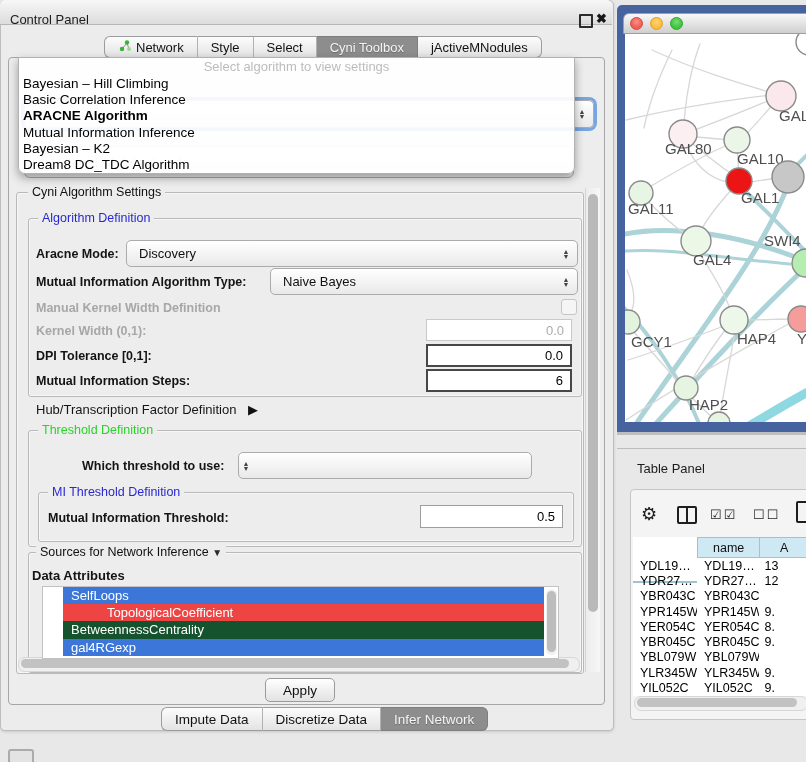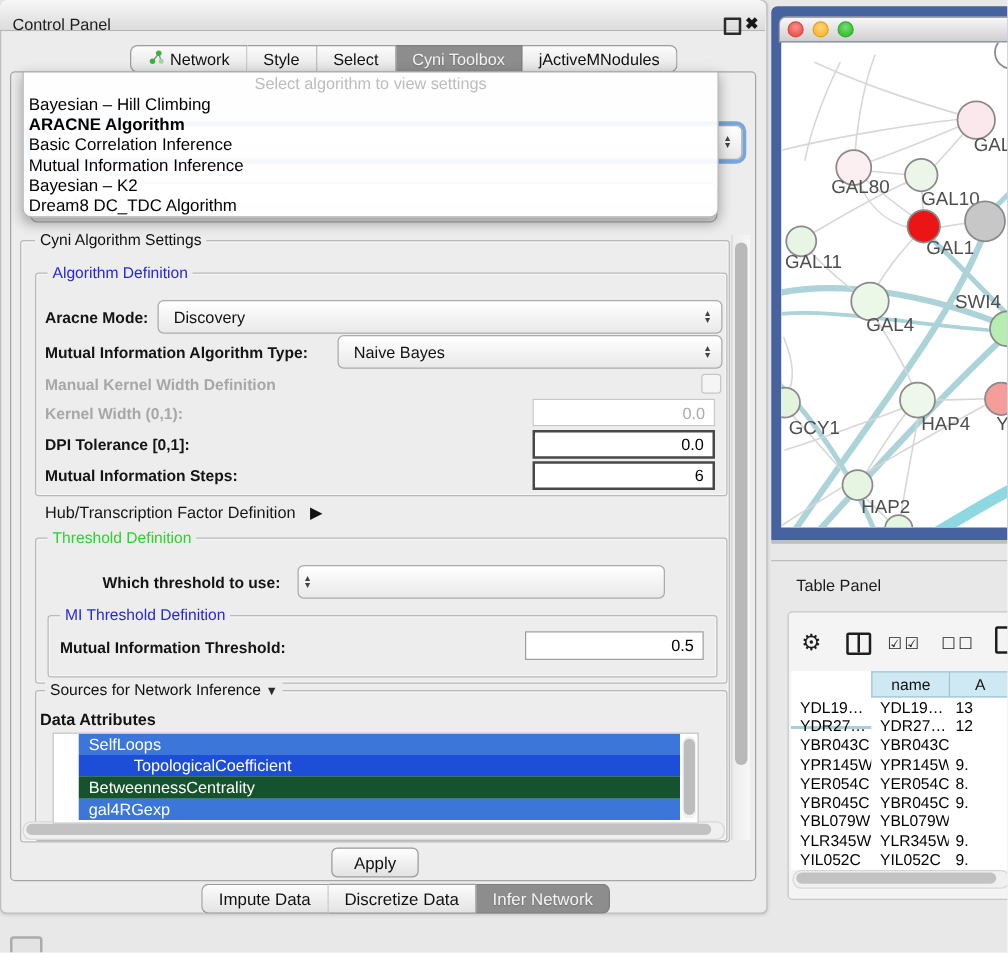--- a/index.html
+++ b/index.html
@@ -145,22 +145,22 @@
     <span class="val"></span>
     <span class="stepper">▲<br>▼</span>
   </div>
   <div class="abs combo combo-bg2">
     <span class="val">gal-filtered sif default node</span>
   </div>
 
   <div class="abs popup" id="algo-popup">
     <div class="hint">Select algorithm to view settings</div>
   <div class="item">Bayesian – Hill Climbing</div>
+      <div class="item">Basic Correlation Inference</div>
       <div class="item bold">ARACNE Algorithm</div>
-      <div class="item">Basic Correlation Inference</div>
       <div class="item">Mutual Information Inference</div>
       <div class="item">Bayesian – K2</div>
       <div class="item">Dream8 DC_TDC Algorithm</div>
     </div>
 
   <div class="abs group" style="left:16px;top:192px;width:566px;height:480px;"></div>
   <div class="abs gtitle blk" style="left:28px;top:185px;">Cyni Algorithm Settings</div>
 
   <div class="abs group" style="left:28px;top:218px;width:552px;height:177px;"></div>
   <div class="abs gtitle blue" style="left:38px;top:211px;">Algorithm Definition</div>
@@ -210,21 +210,21 @@
   <div class="abs group" style="left:28px;top:552px;width:552px;height:119px;"></div>
   <div class="abs gtitle blk" style="left:36px;top:545px;">
     <span>Sources for Network Inference</span>
     <span style="font-size:10px;color:#2a2a2a;">▼</span>
   </div>
   <div class="abs lbl" style="left:32px;top:568px;font-size:13px;">Data Attributes</div>
 
   <div class="abs attr-list" id="attr-list">
 
   <div class="attr-item" style="background: rgb(59, 118, 216);">SelfLoops</div>
-      <div class="attr-item" style="background: #1d4ed8; padding-left: 44px;">TopologicalCoefficient</div>
+      <div class="attr-item" style="background: #ef4444; padding-left: 44px;">TopologicalCoefficient</div>
       <div class="attr-item" style="background: #14532d;">BetweennessCentrality</div>
       <div class="attr-item" style="background: rgb(59, 118, 216);">gal4RGexp</div>
       <div class="attr-vscroll">
         <div class="attr-vthumb"></div>
       </div>
     </div>
 
   <div class="abs hscroll" style="left:18px;top:657px;width:560px;height:13px;">
     <div class="hthumb" style="width:548px;"></div>
   </div>

